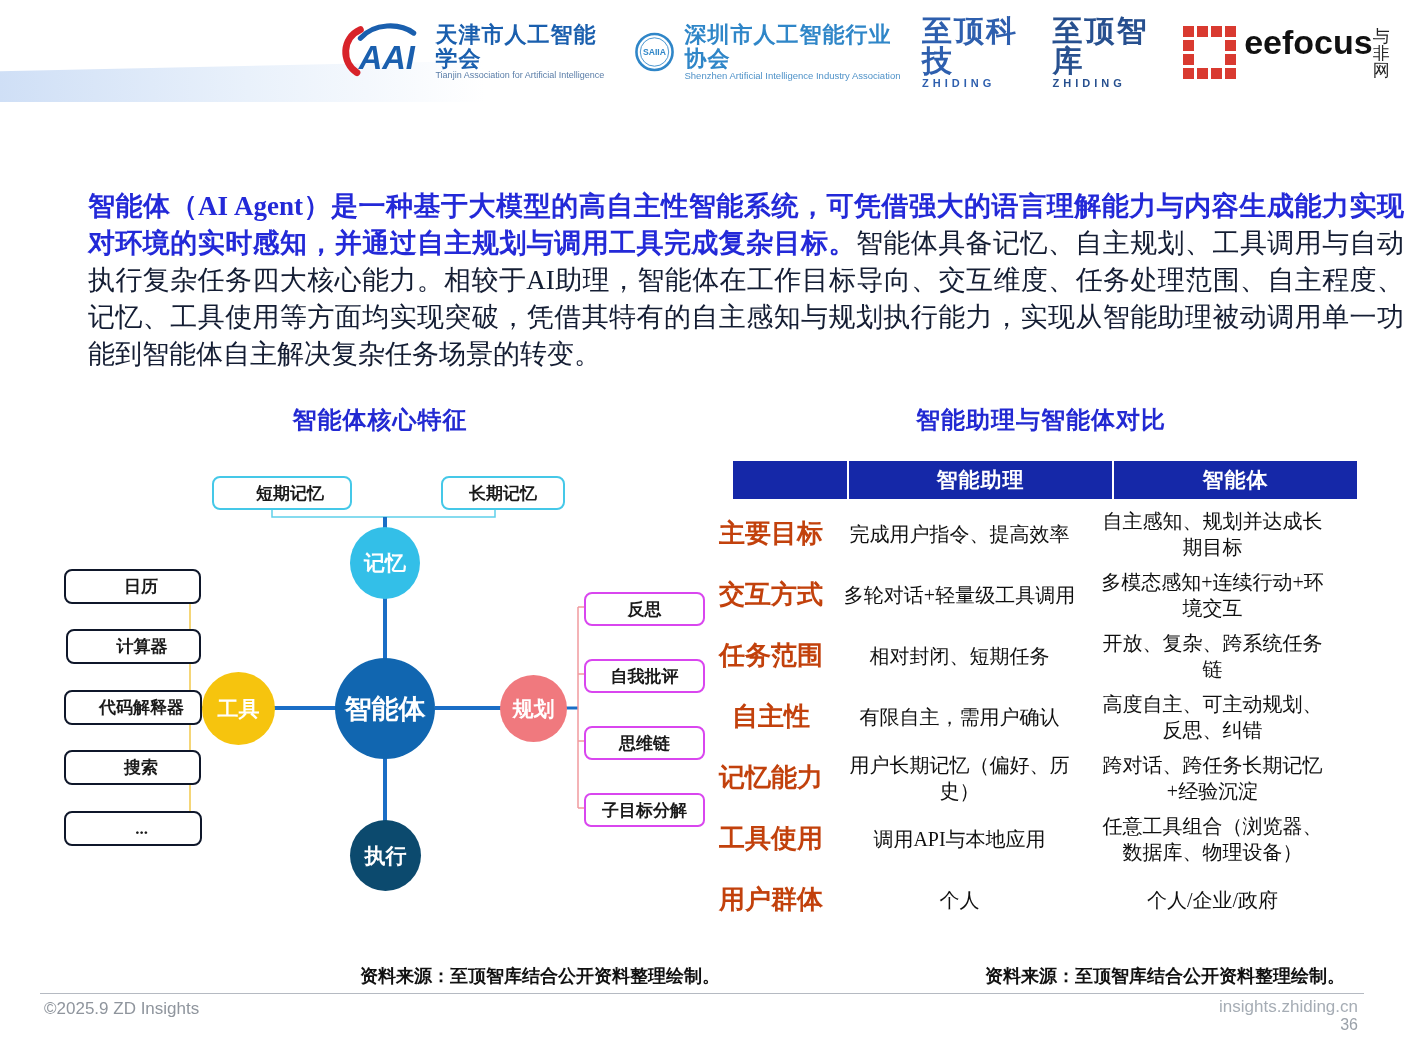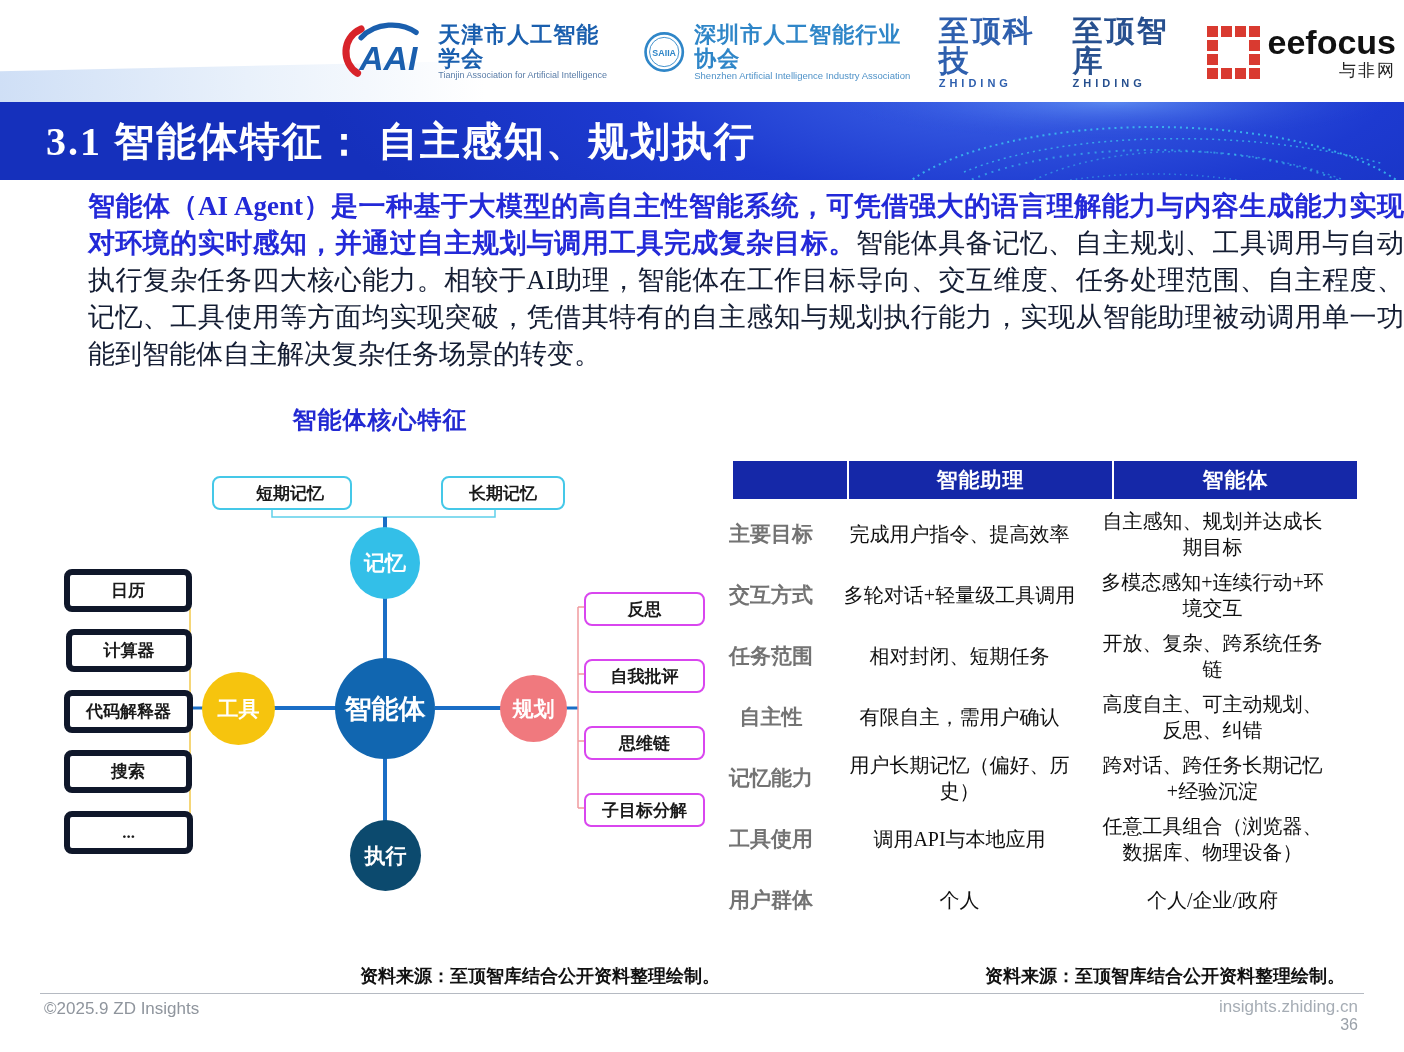--- a/index.html
+++ b/index.html
@@ -17,21 +17,21 @@
   .saiia-cn{color:#2f86c8;font-size:22px;font-weight:bold;letter-spacing:1px;line-height:1.1;}
   .saiia-en{color:#4f92c8;font-size:9.5px;line-height:1.1;}
   .zd{display:flex;flex-direction:column;align-items:flex-start;}
   .zd-cn{font-size:30px;font-weight:bold;letter-spacing:2px;line-height:1;}
   .zd-en{font-size:11px;font-weight:bold;letter-spacing:4px;line-height:1;margin-top:2px;}
   .zd-tech .zd-cn,.zd-tech .zd-en{color:#2e5fae;}
   .zd-tank .zd-cn,.zd-tank .zd-en{color:#27508f;}
   .eefocus-grid{display:grid;grid-template-columns:repeat(4,11px);grid-template-rows:repeat(4,11px);gap:3px;}
   .eefocus-grid i{background:#d93a30;display:block;}
   .eefocus-grid i.blank{background:transparent;}
-  .eefocus-text{display:flex;flex-direction:column;line-height:1;text-align:right;}
+  .eefocus-text{display:flex;flex-direction:row;line-height:1;}
   .eefocus-name{color:#111111;font-size:34px;font-weight:bold;letter-spacing:0;}
   .eefocus-cn{color:#222222;font-size:17px;margin-top:3px;letter-spacing:2px;}
 
   
   .title-bar{position:absolute;left:0;top:102px;width:1404px;height:78px;
     background:radial-gradient(ellipse 700px 220px at 72% -30%,#3f66e8 0%,#1d3ad0 55%,#1530bc 100%);
     overflow:hidden;}
   .title-bar h1{position:absolute;left:46px;top:0;height:78px;display:flex;align-items:center;margin:0;
     color:#ffffff;font-size:40px;font-weight:bold;letter-spacing:2px;
     font-family:"Liberation Serif","DejaVu Serif",serif;}
@@ -53,30 +53,30 @@
   .dnode{position:absolute;border-radius:50%;display:flex;align-items:center;justify-content:center;
     color:#ffffff;font-weight:bold;font-family:"Liberation Serif","DejaVu Serif",serif;}
   .dnode.center{left:295px;top:203px;width:100px;height:101px;background:#1166b0;font-size:27px;}
   .dnode.memory{left:310px;top:72px;width:70px;height:72px;background:#33bfe8;font-size:21px;}
   .dnode.tool{left:162px;top:217px;width:73px;height:73px;background:#f6c40e;font-size:21px;}
   .dnode.plan{left:460px;top:220px;width:67px;height:67px;background:#f0797e;font-size:21px;}
   .dnode.exec{left:310px;top:365px;width:71px;height:71px;background:#0c4a6e;font-size:21px;}
   .dbox{position:absolute;background:#ffffff;border-radius:8px;display:flex;align-items:center;justify-content:center;
     font-size:17px;font-weight:bold;color:#1a1a1a;font-family:"Liberation Serif","DejaVu Serif",serif;}
   .dbox.cyan{border:2px solid #45c8e8;}
-  .dbox.yellow{border:6px solid #0f172a;}
+  .dbox.yellow{border:2px solid #0f172a;padding-left:17px;}
   .dbox.pink{border:2px solid #d946ef;}
 
   
   .cmp{position:absolute;left:714px;top:461px;width:622px;}
   .cmp-head{display:grid;grid-template-columns:114px 263px 243px;gap:2px;padding-left:19px;}
   .cmp-head div{background:#1528a8;height:38px;display:flex;align-items:center;justify-content:center;
     color:#ffffff;font-size:21px;font-weight:bold;letter-spacing:1px;}
   .cmp-body{margin-top:4px;display:grid;grid-template-columns:114px 263px 243px;grid-auto-rows:61px;}
-  .cmp-body .lbl{color:#737373;font-size:21px;font-weight:bold;display:flex;align-items:center;justify-content:center;}
+  .cmp-body .lbl{color:#c2410c;font-size:26px;font-weight:bold;display:flex;align-items:center;justify-content:center;}
   .cmp-body .val{color:#101010;font-size:20px;line-height:1.3;display:flex;align-items:center;justify-content:center;
     text-align:center;padding:0 6px;font-family:"Liberation Serif","DejaVu Serif",serif;}
 
   
   .source{position:absolute;top:964px;font-size:18px;font-weight:bold;color:#111111;text-align:center;
     font-family:"Liberation Serif","DejaVu Serif",serif;}
   .source.left{left:300px;width:480px;}
   .source.right{left:930px;width:470px;}
   .footer-line{position:absolute;left:40px;right:40px;top:993px;border-top:1.5px solid #b5bac2;}
   .copyright{position:absolute;left:44px;top:999px;font-size:17px;color:#8f959d;}
@@ -145,41 +145,25 @@
             <i></i>
         </div>
         <div class="eefocus-text">
           <div class="eefocus-name">eefocus</div>
           <div class="eefocus-cn">与非网</div>
         </div>
       </div>
     </div>
   </div>
 
-  <div class="title-bar">
-    <svg class="globe" viewBox="0 0 580 78">
-      <defs>
-        <radialGradient id="glow" cx="50%" cy="0%" r="80%">
-          <stop offset="0%" stop-color="#7fb6ff" stop-opacity="0.55"></stop>
-          <stop offset="60%" stop-color="#2a49d8" stop-opacity="0"></stop>
-        </radialGradient>
-      </defs>
-      <rect x="0" y="0" width="580" height="78" fill="url(#glow)"></rect>
-      <ellipse cx="330" cy="120" rx="270" ry="95" fill="none" stroke="#3fd6f2" stroke-width="2" stroke-dasharray="2 4" opacity="0.8"></ellipse>
-      <ellipse cx="330" cy="128" rx="235" ry="80" fill="none" stroke="#3fd6f2" stroke-width="2" stroke-dasharray="2 5" opacity="0.6"></ellipse>
-      <ellipse cx="330" cy="138" rx="200" ry="66" fill="none" stroke="#3fd6f2" stroke-width="1.5" stroke-dasharray="1.5 4" opacity="0.5"></ellipse>
-      <path d="M140,70 C240,28 430,26 560,62" fill="none" stroke="#3fd6f2" stroke-width="1.5" stroke-dasharray="2 4" opacity="0.7"></path>
-      <path d="M210,78 C290,40 420,40 520,78" fill="none" stroke="#3fd6f2" stroke-width="1.5" stroke-dasharray="2 4" opacity="0.5"></path>
-    </svg>
-    <h1>3.1 智能体特征： 自主感知、规划执行</h1>
-  </div>
 
   <div class="intro"><span class="hl">智能体（AI Agent）是一种基于大模型的高自主性智能系统，可凭借强大的语言理解能力与内容生成能力实现对环境的实时感知，并通过自主规划与调用工具完成复杂目标。</span><span>智能体具备记忆、自主规划、工具调用与自动执行复杂任务四大核心能力。相较于AI助理，智能体在工作目标导向、交互维度、任务处理范围、自主程度、记忆、工具使用等方面均实现突破，凭借其特有的自主感知与规划执行能力，实现从智能助理被动调用单一功能到智能体自主解决复杂任务场景的转变。</span></div>
 
   <div class="sec-title left">智能体核心特征</div>
+  <div class="sec-title right">智能助理与智能体对比</div>
 
   <div class="diagram">
     <svg class="wires" width="680" height="442" viewBox="0 0 680 442">
       <path d="M232,51 V62 H455 V51" fill="none" stroke="#5fd0ea" stroke-width="1.5"></path>
       <path d="M345,62 V74" stroke="#1a6ec6" stroke-width="4"></path>
       <path d="M345,142 V205" stroke="#1a6ec6" stroke-width="4"></path>
       <path d="M345,302 V367" stroke="#1a6ec6" stroke-width="4"></path>
       <path d="M233,253 H297" stroke="#1a6ec6" stroke-width="4"></path>
       <path d="M395,253 H462" stroke="#1a6ec6" stroke-width="4"></path>
       <path d="M150,253 H164" stroke="#1a6ec6" stroke-width="3"></path>

